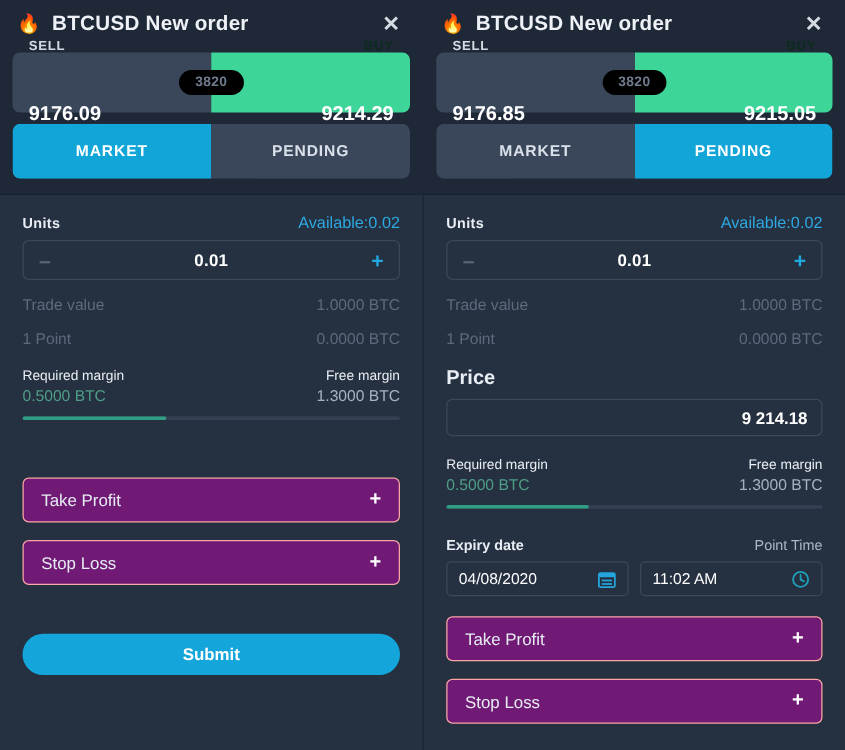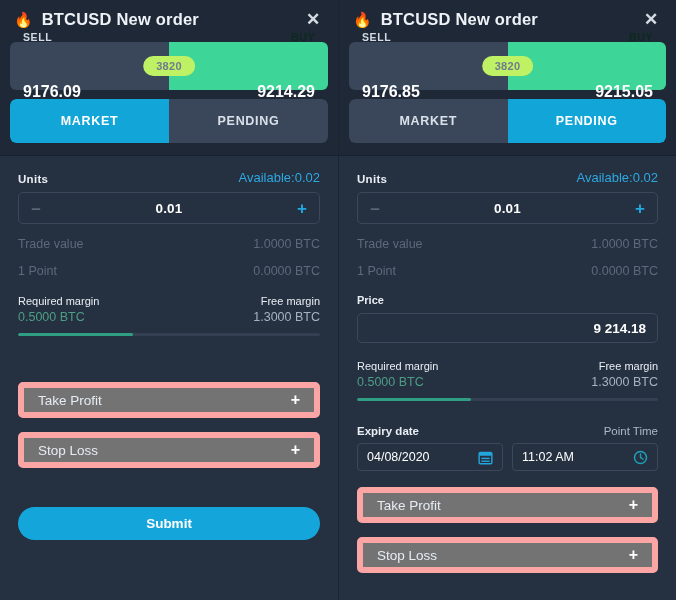--- a/index.html
+++ b/index.html
@@ -59,21 +59,21 @@
   }
   .sb-label { font-size: 10.5px; font-weight: 700; letter-spacing: .6px; margin-bottom: 3px; }
   .sb-sell .sb-label { color: #d3dae4; }
   .sb-buy .sb-label { color: #0d2a20; }
   .sb-price { font-size: 16px; font-weight: 700; }
   .sb-sell .sb-price { color: #ffffff; }
   .sb-buy .sb-price { color: #ffffff; }
   .spread {
     position: absolute; left: 50%; top: 50%;
     transform: translate(-50%, -50%);
-    background: #bef264; color: #6f7c8e;
+    background: #000000; color: #6f7c8e;
     font-size: 11px; font-weight: 600;
     padding: 4px 13px; border-radius: 11px;
     z-index: 3; letter-spacing: .3px;
   }
 
   
   .tabs { display: flex; margin-top: 9px; height: 44px; border-radius: 6px; overflow: hidden; }
   .tab {
     flex: 1; display: flex; align-items: center; justify-content: center;
     font-size: 12.5px; font-weight: 700; letter-spacing: .7px;
@@ -117,21 +117,21 @@
   .m-val-free { color: #a7b2c0; font-size: 12.5px; margin-top: 3px; text-align: right; }
   .m-col.right { text-align: right; }
 
   .bar {
     margin-top: 9px; height: 3px; width: 100%;
     background: #344052; border-radius: 2px; overflow: hidden;
   }
   .bar-fill { height: 100%; background: #2f9e83; border-radius: 2px; }
 
   
-  .price-label { color: #e9eef4; font-size: 11px; font-weight: 700; margin-top: 16px; }
+  .price-label { color: #e9eef4; font-size: 16px; font-weight: 700; margin-top: 16px; }
   .price-input {
     margin-top: 7px; height: 30px;
     border: 1px solid #3c4859; border-radius: 5px;
     display: flex; align-items: center; justify-content: flex-end;
     padding: 0 11px;
     color: #ffffff; font-size: 13.5px; font-weight: 700;
   }
 
   
   .expiry-block { margin-top: 24px; }
@@ -144,21 +144,21 @@
     border: 1px solid #3c4859; border-radius: 4px;
     display: flex; align-items: center; justify-content: space-between;
     padding: 0 9px;
   }
   .exp-val { color: #ffffff; font-size: 12.5px; }
   .exp-ico { display: flex; align-items: center; }
 
   
   .tpsl {
     margin-top: 14px; height: 36px;
-    background: #737373; border: 6px solid #fca5a5; border-radius: 5px;
+    background: #701a75; border: 1px solid #fca5a5; border-radius: 5px;
     display: flex; align-items: center; justify-content: space-between;
     padding: 0 14px; cursor: pointer;
   }
   .tpsl-label { color: #e7ecf3; font-size: 13.5px; }
   .tpsl-plus { color: #ffffff; font-size: 16px; font-weight: 700; line-height: 1; }
 
   
   .submit {
     margin: 26px 18px 0 18px; height: 33px;
     background: #14a6da; border-radius: 17px;

